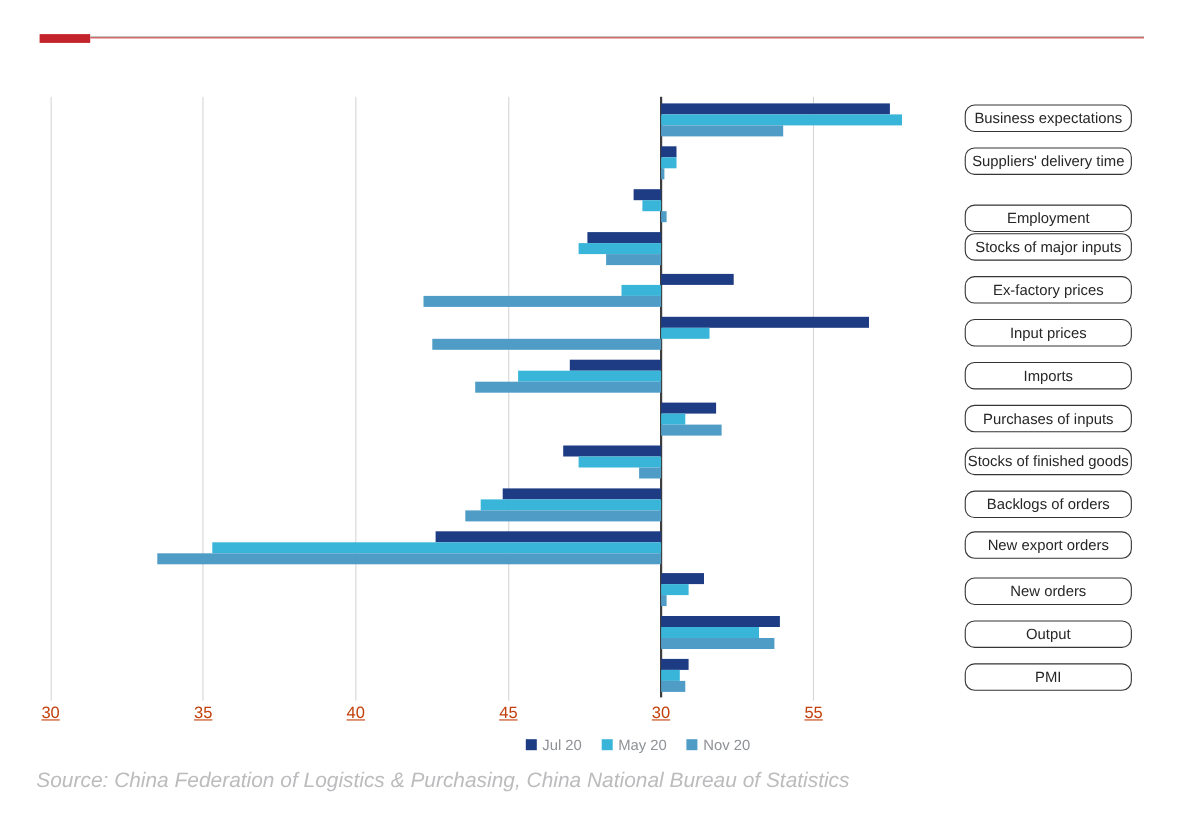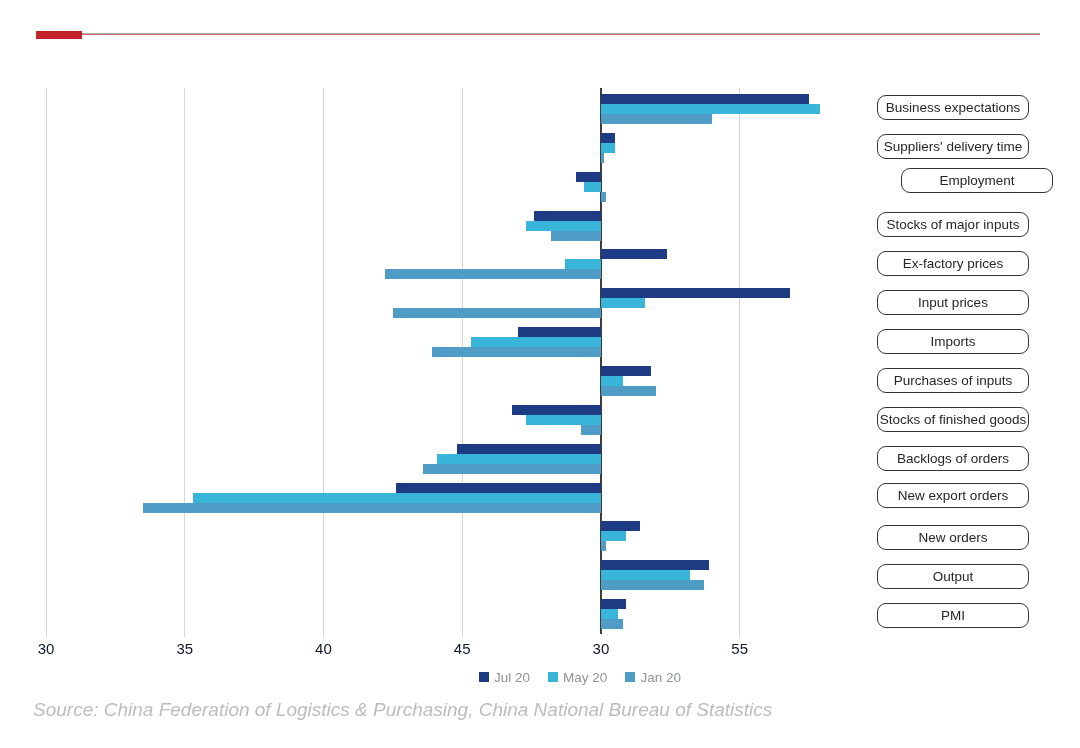--- a/index.html
+++ b/index.html
@@ -12,21 +12,21 @@
   #accent-block{position:absolute;left:36px;top:31px;width:46px;height:8px;}
   #accent-line{position:absolute;left:82px;top:33px;width:958px;height:2px;
     background:linear-gradient(to bottom,#ababab 50%,#d46a6e 50%);}
 
   
   #plot{position:absolute;left:0;top:0;width:1080px;height:748px;}
   .gridline{position:absolute;top:88px;height:549px;width:1px;background:#d6d6d6;}
   .baseline{position:absolute;top:88px;height:546px;width:2px;background:#3d3d3d;}
   .bar{position:absolute;height:10px;}
   .tick-label{position:absolute;top:640px;width:44px;margin-left:-22px;text-align:center;
-    font-size:15px;color:#0f172a;}
+    font-size:15px;color:#c2410c;text-decoration:underline;}
 
   
   .cat-btn{position:absolute;left:877px;width:152px;height:25px;
     border:1px solid #353535;border-radius:9px;background:#ffffff;
     display:flex;align-items:center;justify-content:center;
     font-size:13.5px;color:#262626;box-sizing:border-box;cursor:default;}
 
   
   #legend{position:absolute;left:250px;top:668px;width:660px;height:18px;
     display:flex;justify-content:center;align-items:center;gap:18px;}
@@ -105,21 +105,21 @@
       <div class="tick-label" style="left: 600.92px;">30</div>
       <div class="tick-label" style="left: 739.65px;">55</div>
     </div>
   <div id="cat-buttons">
       <div class="cat-btn" style="top: 95px;">
         <span>Business expectations</span>
       </div>
       <div class="cat-btn" style="top: 134.05px;">
         <span>Suppliers' delivery time</span>
       </div>
-      <div class="cat-btn" style="top: 168px; margin-left: 24px;">
+      <div class="cat-btn" style="top: 186px;">
         <span>Employment</span>
       </div>
       <div class="cat-btn" style="top: 212.15px;">
         <span>Stocks of major inputs</span>
       </div>
       <div class="cat-btn" style="top: 251.2px;">
         <span>Ex-factory prices</span>
       </div>
       <div class="cat-btn" style="top: 290.25px;">
         <span>Input prices</span>
@@ -155,17 +155,17 @@
     <div class="legend-item">
       <span class="legend-swatch" style="background: rgb(30, 60, 132);"></span>
       <span class="legend-label">Jul 20</span>
     </div>
     <div class="legend-item">
       <span class="legend-swatch" style="background: rgb(56, 181, 216);"></span>
       <span class="legend-label">May 20</span>
     </div>
     <div class="legend-item">
       <span class="legend-swatch" style="background: rgb(79, 157, 199);"></span>
-      <span class="legend-label">Jan 20</span>
+      <span class="legend-label">Nov 20</span>
     </div>
   </div>
 
 <div id="source-note">Source: China Federation of Logistics &amp; Purchasing, China National Bureau of Statistics</div>
 
 </body></html>

